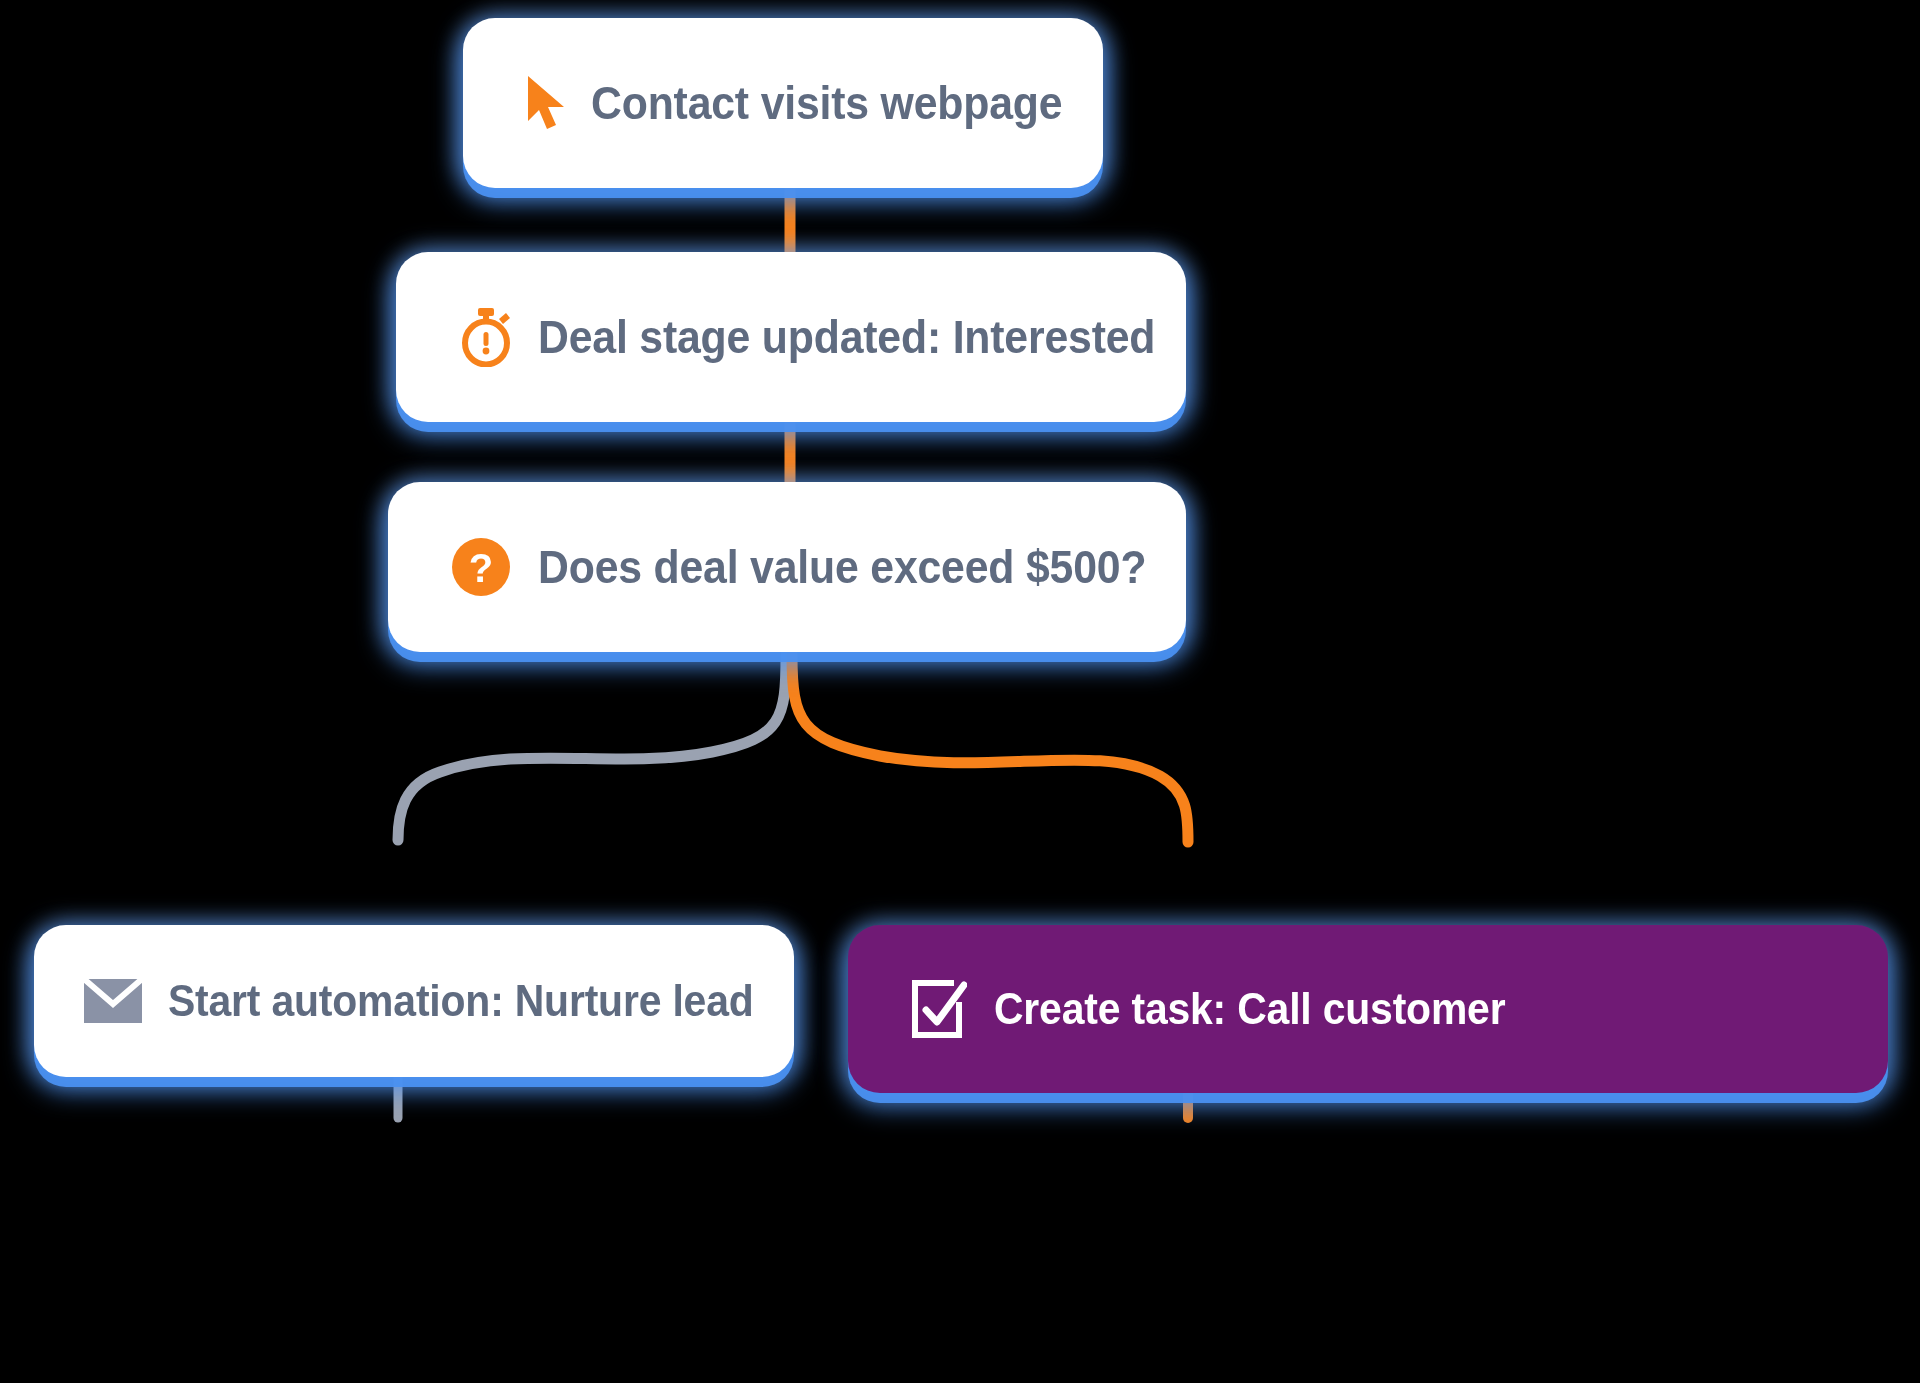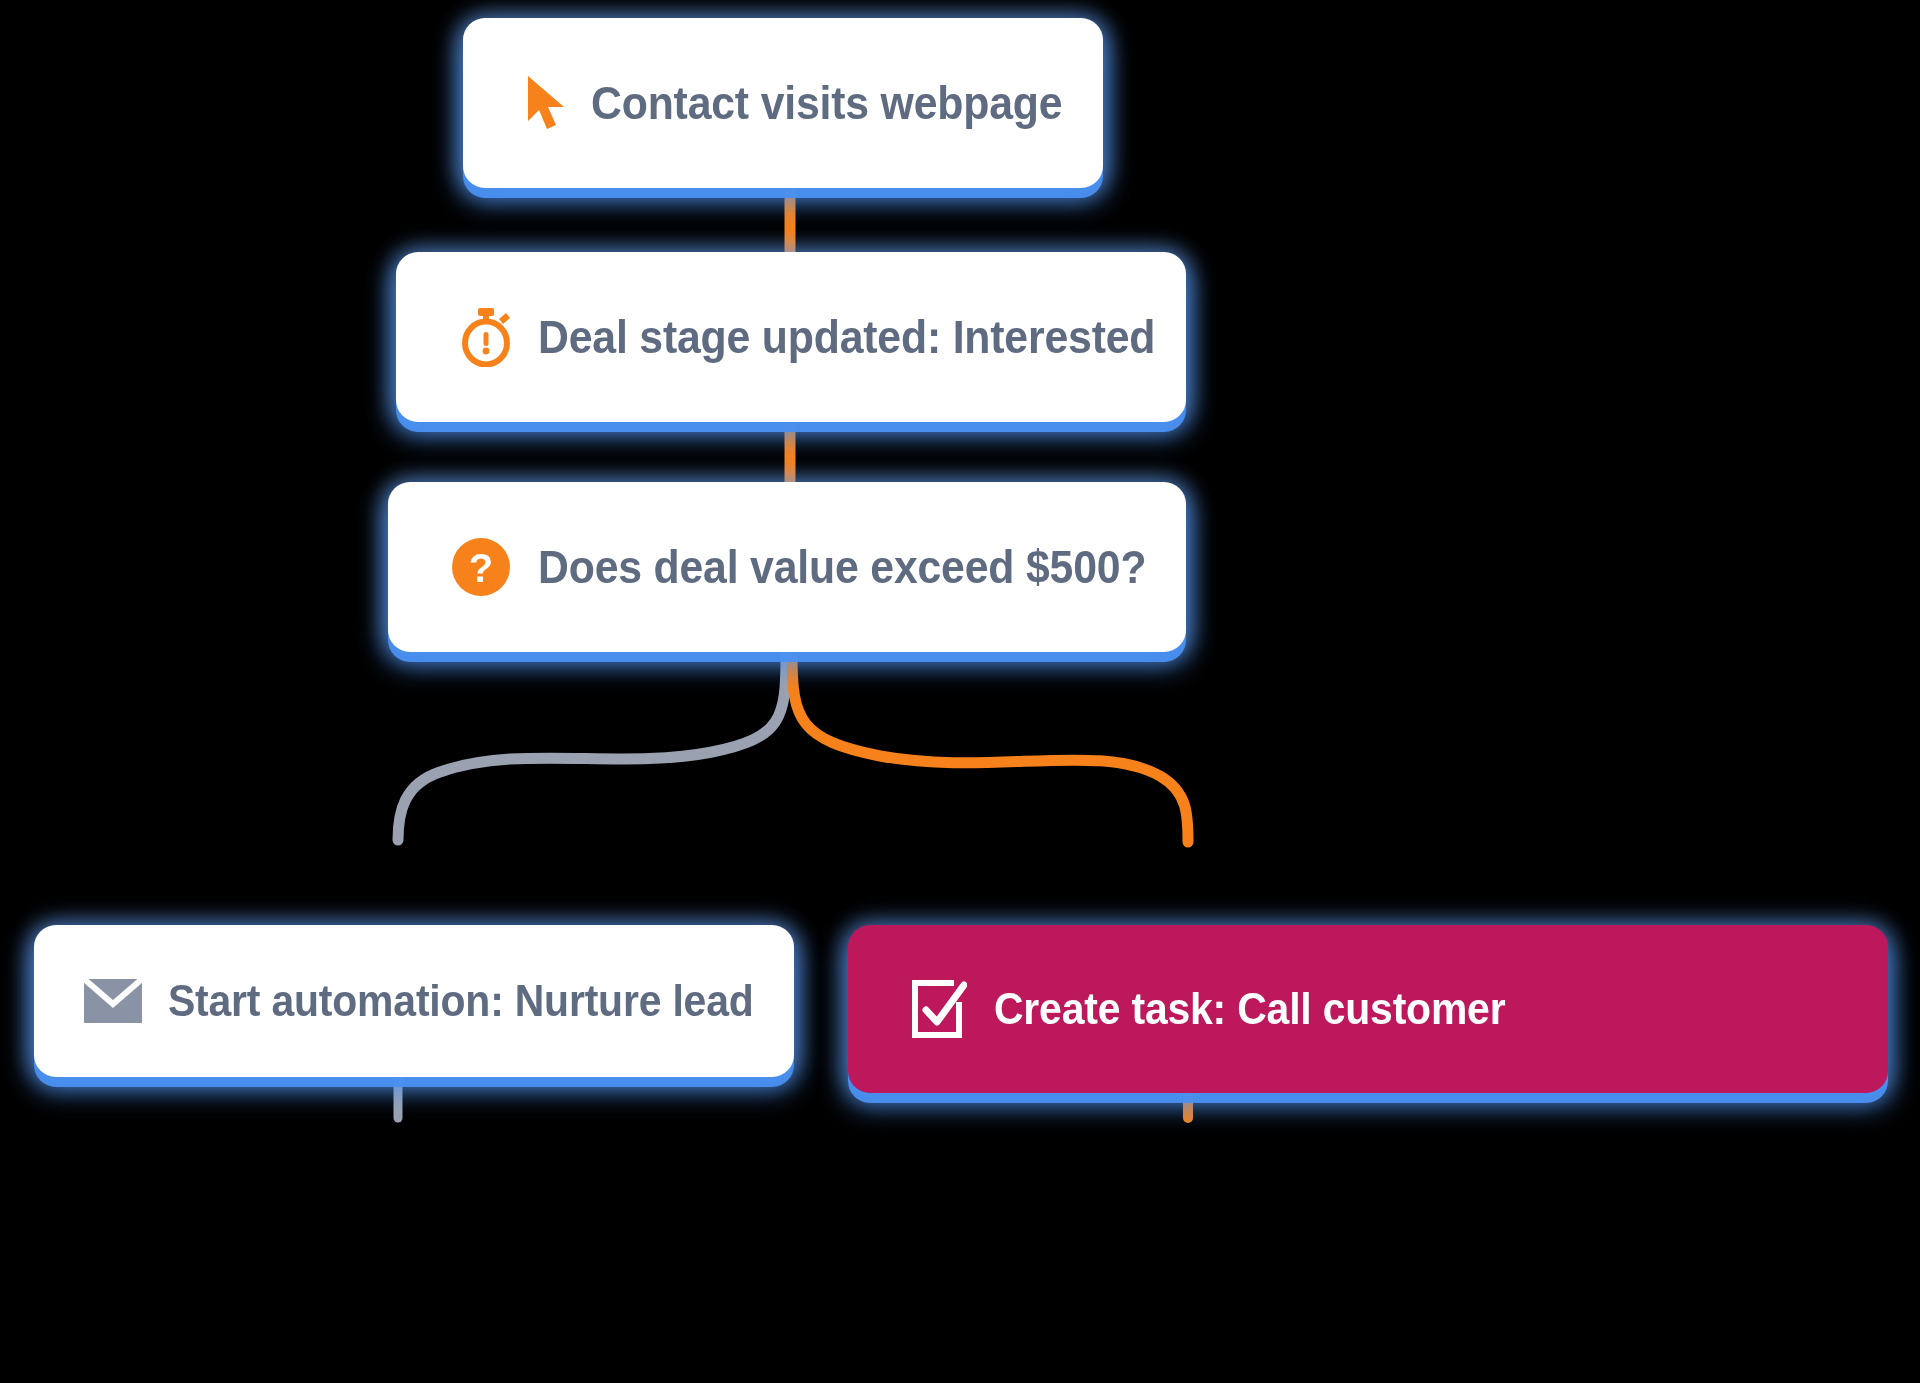--- a/index.html
+++ b/index.html
@@ -8,21 +8,21 @@
 
   #stage{position:absolute;inset:0;}
 
   
   #wires{position:absolute;left:0;top:0;width:1920px;height:1383px;}
 
   
   .card{
     position:absolute;
     background:#ffffff;
-    border-radius:22px;
+    border-radius:32px;
     display:flex;
     align-items:center;
     box-sizing:border-box;
     box-shadow:
        0 10px 0 0 rgba(74,144,240,.95),
        0 10px 26px 4px rgba(74,144,240,.75),
        0 0 22px 4px rgba(120,175,255,.55);
   }
   .card .ico{
     flex:0 0 auto;
@@ -54,21 +54,21 @@
   #card-condition .label{font-size:46px;}
 
   
   #card-no-action{left:34px;top:925px;width:760px;height:152px;padding-left:48px;
                   top:925px;}
   #card-no-action .ico{width:62px;height:48px;margin-right:24px;}
   #card-no-action .label{font-size:44px;}
 
   
   #card-yes-action{left:848px;top:925px;width:1040px;height:168px;padding-left:62px;
-    background:#be185d;
+    background:#701a75;
     box-shadow:
        0 10px 0 0 rgba(74,144,240,.95),
        0 10px 26px 4px rgba(74,144,240,.7),
        0 0 22px 4px rgba(120,175,255,.5);
   }
   #card-yes-action .ico{width:58px;height:62px;margin-right:26px;}
   #card-yes-action .label{font-size:44px;color:#ffffff;}
 
   
   .badge{

